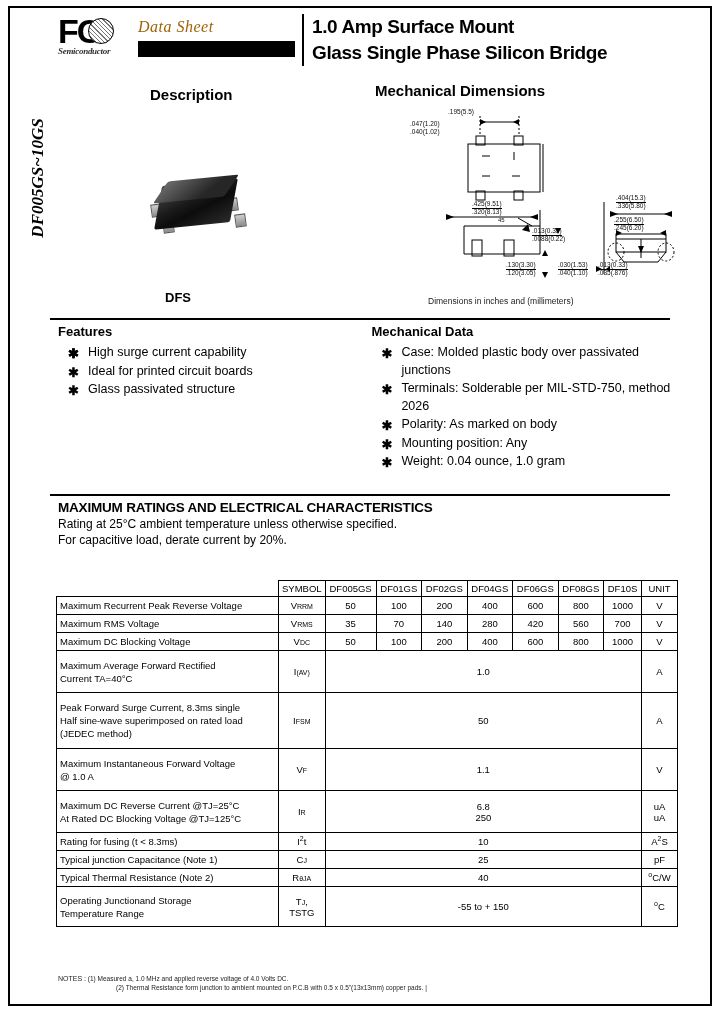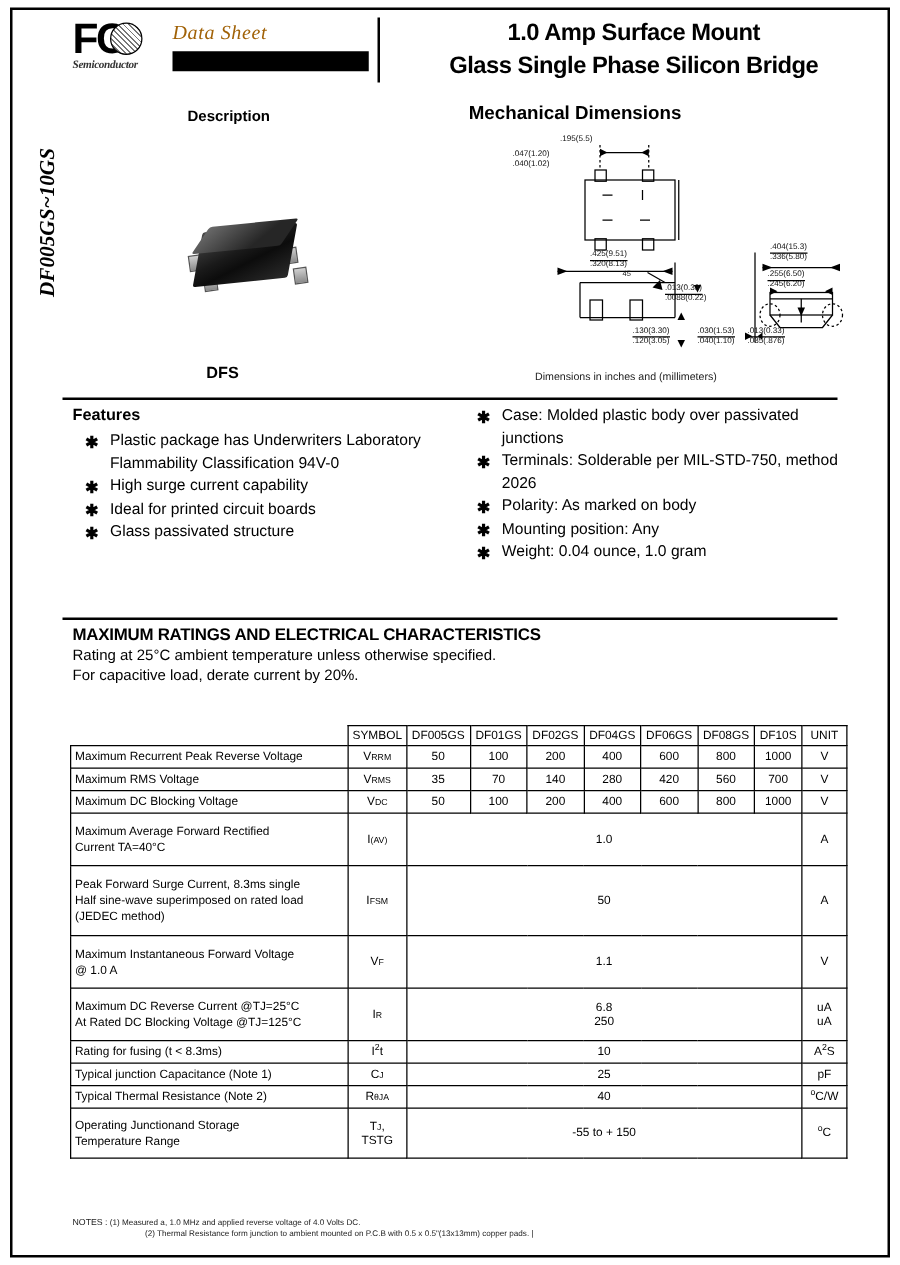--- a/index.html
+++ b/index.html
@@ -87,27 +87,26 @@
     left: 302px; top: 6px;
     width: 390px;
   }
   .title-line {
     font-family: "Liberation Sans", sans-serif;
     font-weight: bold;
     font-size: 19px;
     line-height: 26px;
     letter-spacing: -0.4px;
     white-space: nowrap;
-    text-align: center;
   }
   
   .sec-desc-title {
     position: absolute;
     left: 140px; top: 78px;
-    font-weight: bold; font-size: 12px;
+    font-weight: bold; font-size: 15px;
   }
   .sec-mech-title {
     position: absolute;
     left: 365px; top: 74px;
     font-weight: bold; font-size: 15px;
   }
   
   .side-label {
     position: absolute;
     left: -52px; top: 160px;
@@ -357,27 +356,28 @@
     <div class="dim-txt" style="left:204px; top:118px;">.245(6.20)</div>
   </div>
   <div class="mech-note">Dimensions in inches and (millimeters)</div>
 
   <div class="hrule" style="top:310px;"></div>
 
   <div class="two-col">
     <div class="col-left">
       <div class="col-head">Features</div>
       <ul class="bl">
-        <li><span class="ast">✱</span><span>Plastic package has Underwriters Laboratory Flammability Classification 94V-0</span></li>
+        <li><span class="ast">✱</span></li>
         <li><span class="ast">✱</span><span>High surge current capability</span></li>
         <li><span class="ast">✱</span><span>Ideal for printed circuit boards</span></li>
         <li><span class="ast">✱</span><span>Glass passivated structure</span></li>
       </ul>
     </div>
     <div class="col-right">
+      <div class="col-head">Mechanical Data</div>
       <ul class="bl">
         <li><span class="ast">✱</span><span>Case: Molded plastic body over passivated junctions</span></li>
         <li><span class="ast">✱</span><span>Terminals: Solderable per MIL-STD-750, method 2026</span></li>
         <li><span class="ast">✱</span><span>Polarity: As marked on body</span></li>
         <li><span class="ast">✱</span><span>Mounting position: Any</span></li>
         <li><span class="ast">✱</span><span>Weight: 0.04 ounce, 1.0 gram</span></li>
       </ul>
     </div>
   </div>
 

